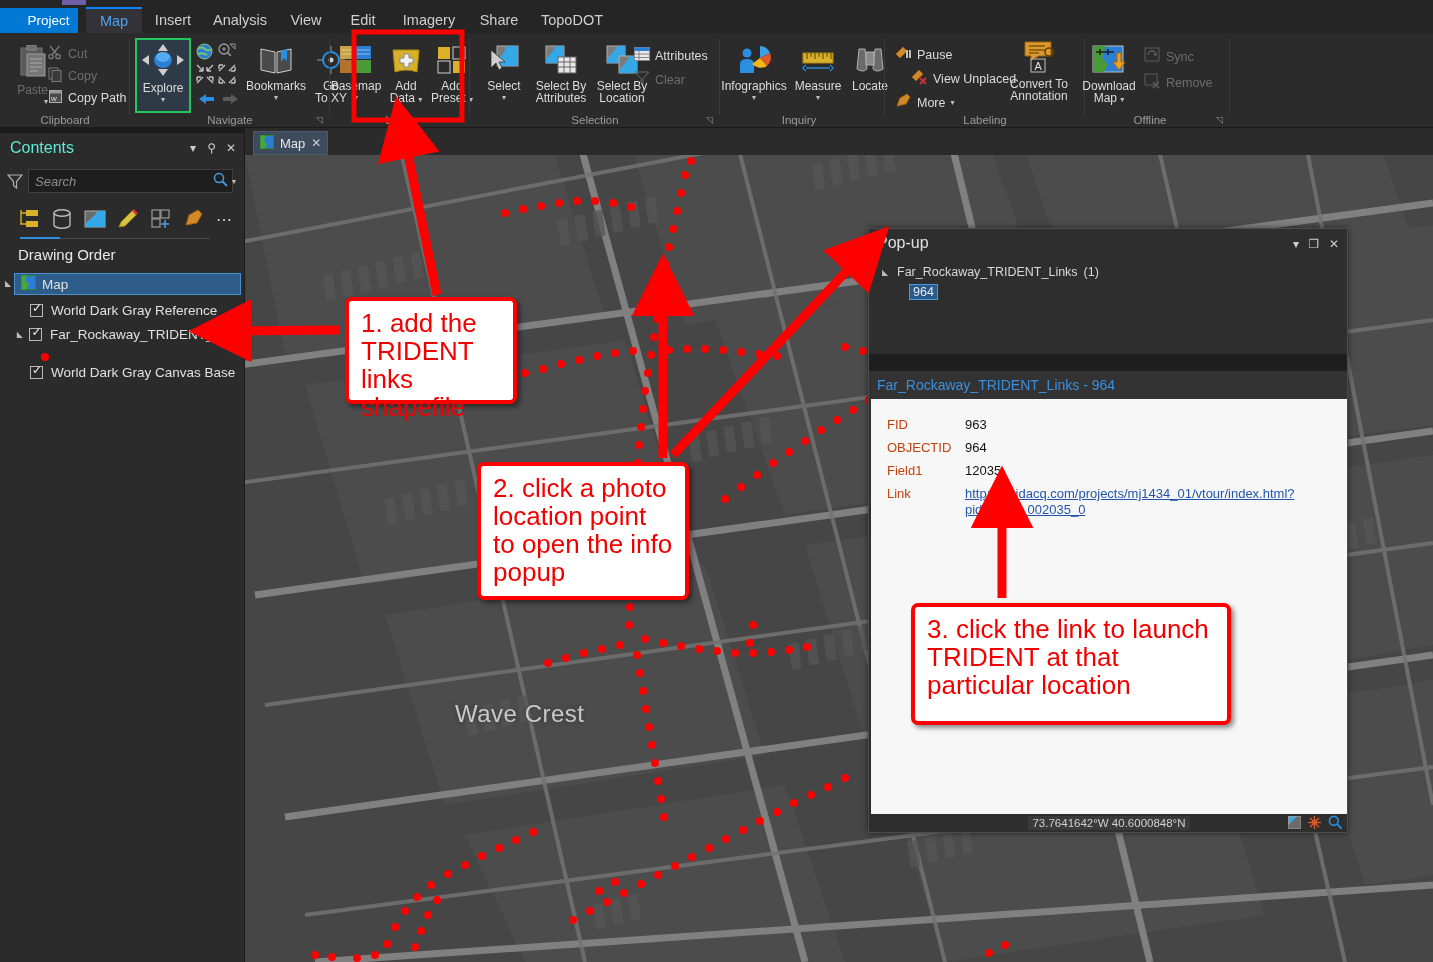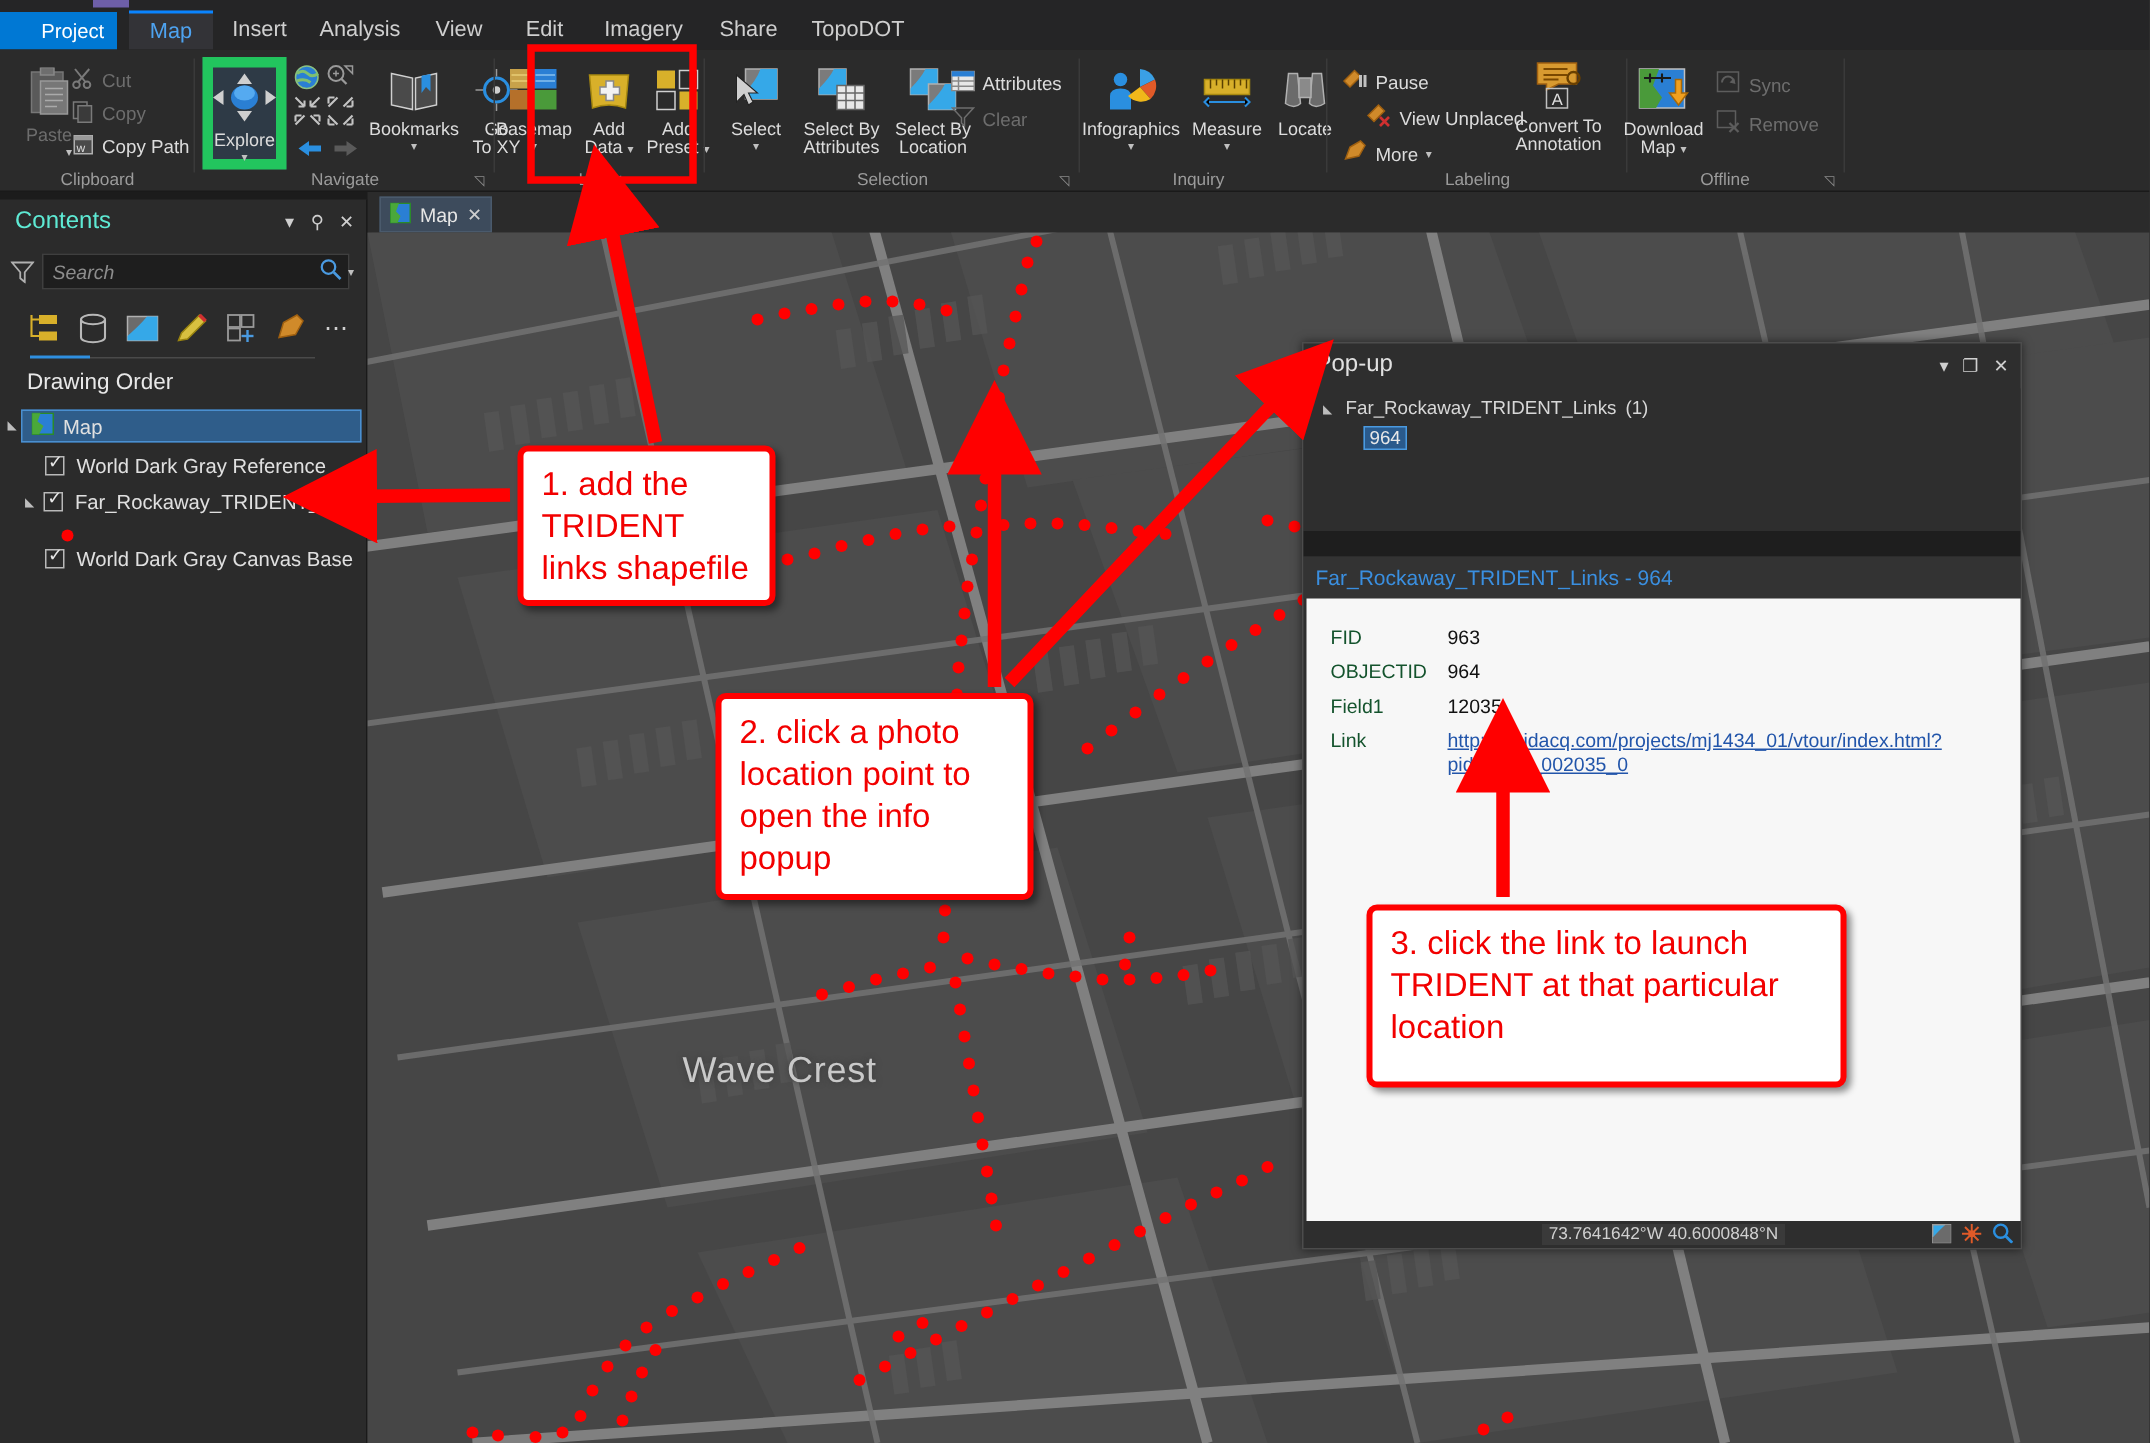--- a/index.html
+++ b/index.html
@@ -125,34 +125,34 @@
   #popup-sub {
     position:absolute; left:0; top:142px; width:100%; height:28px;
     background:#333333; display:flex; align-items:center;
   }
   #popup-sub span { margin-left:8px; font-size:14px; color:#3a8fe0; }
   #popup-body {
     position:absolute; left:2px; top:170px; width:476px; height:415px;
     background:#f7f7f7; color:#222;
   }
   .frow { position:absolute; display:flex; font-size:13px; }
-  .fname { width:78px; color:#14532d; }
+  .fname { width:78px; color:#c2410c; }
   .fval { color:#111; }
   #linkval { color:#2255aa; text-decoration:underline; width:380px; line-height:16px; }
   #popup-status {
     position:absolute; left:2px; top:585px; width:476px; height:18px;
     background:#2e2e2e; display:flex; align-items:center; justify-content:center;
   }
   #coordtext { font-size:11.5px; color:#d0d0d0; background:#3a3a3a; padding:1px 4px; }
   #status-icons { position:absolute; right:5px; top:1px; display:flex; gap:7px; align-items:center; }
 
   
   .callout {
     position:absolute; background:#fff; border:4px solid #f00; border-radius:7px;
-    color:#f20000; font-size:22px; line-height:28px; padding:8px 12px;
+    color:#f20000; font-size:26px; line-height:28px; padding:8px 12px;
     box-shadow:3px 3px 5px rgba(0,0,0,.45);
   }
   #callout1 { left:345px; top:297px; width:172px; height:107px; }
   #callout2 { left:477px; top:462px; width:212px; height:138px; }
   #callout3 { left:911px; top:603px; width:320px; height:122px; }
   svg.ovl { position:absolute; left:0; top:0; pointer-events:none; }
 </style>
 </head>
 <body>
 
@@ -219,21 +219,21 @@
             <text x="3" y="12" font-size="8" fill="#ddd" font-family="sans-serif">w</text>
           </svg>
       </span>
       <span>Copy Path</span>
     </div>
     <div class="gtitle">Clipboard</div>
     <div class="divider"></div>
   </div>
 
   <div class="rgroup" style="left:130px;width:200px;">
-    <div class="bigbtn" style="left:5px;top:5px;width:56px;height:75px;border:7px solid #22c55e;background:#2e3a46;">
+    <div class="bigbtn" style="left:5px;top:5px;width:56px;height:75px;border:2px solid #22c55e;background:#2e3a46;">
       <span class="icon" style="margin-top:3px">
         <svg width="44" height="34" viewBox="0 0 44 34">
           <polygon points="22,1 27,8 17,8" fill="#cfcfcf"></polygon>
           <polygon points="22,33 27,26 17,26" fill="#cfcfcf"></polygon>
           <polygon points="1,17 8,12 8,22" fill="#cfcfcf"></polygon>
           <polygon points="43,17 36,12 36,22" fill="#cfcfcf"></polygon>
           <ellipse cx="22" cy="17" rx="9" ry="8" fill="#2a7fd4"></ellipse>
           <ellipse cx="22" cy="14" rx="7" ry="5" fill="#55aaf0"></ellipse>
         </svg>
       </span>

